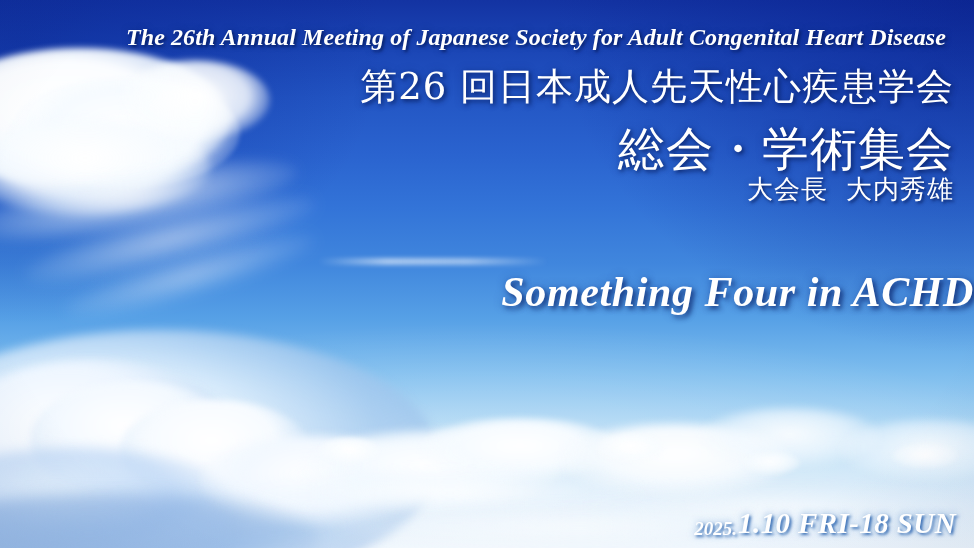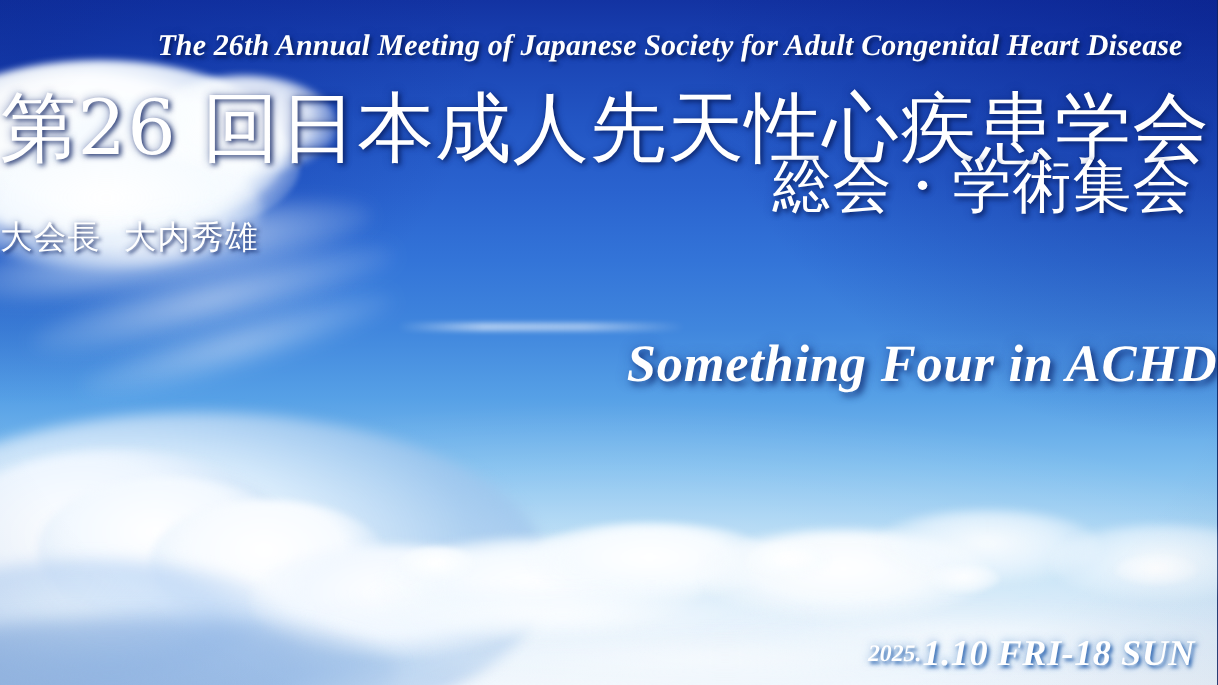--- a/index.html
+++ b/index.html
@@ -7,21 +7,21 @@
     margin: 0;
     padding: 0;
     background: #000;
   }
   #poster {
     position: relative;
     width: 974px;
     height: 548px;
     overflow: hidden;
     font-family: "Liberation Serif", "DejaVu Serif", serif;
-    background: #1d4ed8;
+    background: #c2410c;
     user-select: none;
   }
 
   
   .sky-base {
     position: absolute;
     inset: 0;
     background:
       linear-gradient(to bottom,
         #1333a2 0%,
@@ -176,29 +176,29 @@
     left: 0;
     text-align: right;
     color: #ffffff;
     font-family: "DejaVu Serif", "Liberation Serif", serif;
     font-weight: normal;
     white-space: nowrap;
     text-shadow:
       2px 2px 4px rgba(6,26,90,0.8),
       0 0 8px rgba(10,40,120,0.45);
   }
-  .title-ja-l1 { top: 62px; font-size: 61px; letter-spacing: 1px; }
+  .title-ja-l1 { top: 62px; font-size: 37px; letter-spacing: 1px; }
   .title-ja-l2 { top: 118px; font-size: 47px; letter-spacing: 1px; }
 
   .chair-line {
     position: absolute;
     top: 172px;
     right: 20px;
     left: 0;
-    text-align: left;
+    text-align: right;
     font-family: "DejaVu Serif", "Liberation Serif", serif;
     font-size: 26px;
     color: #ffffff;
     letter-spacing: 1px;
     white-space: nowrap;
     text-shadow:
       2px 2px 3px rgba(6,26,90,0.75),
       0 0 6px rgba(10,40,120,0.45);
   }
   .chair-label { margin-right: 18px; }
@@ -218,21 +218,21 @@
     text-shadow:
       3px 3px 5px rgba(8,32,100,0.7),
       0 0 10px rgba(20,60,150,0.45);
   }
 
   .footer {
     position: absolute;
     bottom: 8px;
     right: 18px;
     display: flex;
-    align-items: center;
+    align-items: flex-end;
     justify-content: flex-end;
     color: #ffffff;
     white-space: nowrap;
     text-shadow:
       2px 2px 3px rgba(30,90,170,0.8),
       0 0 7px rgba(60,120,190,0.6);
   }
   .footer-year {
     font-size: 19px;
     font-weight: bold;

